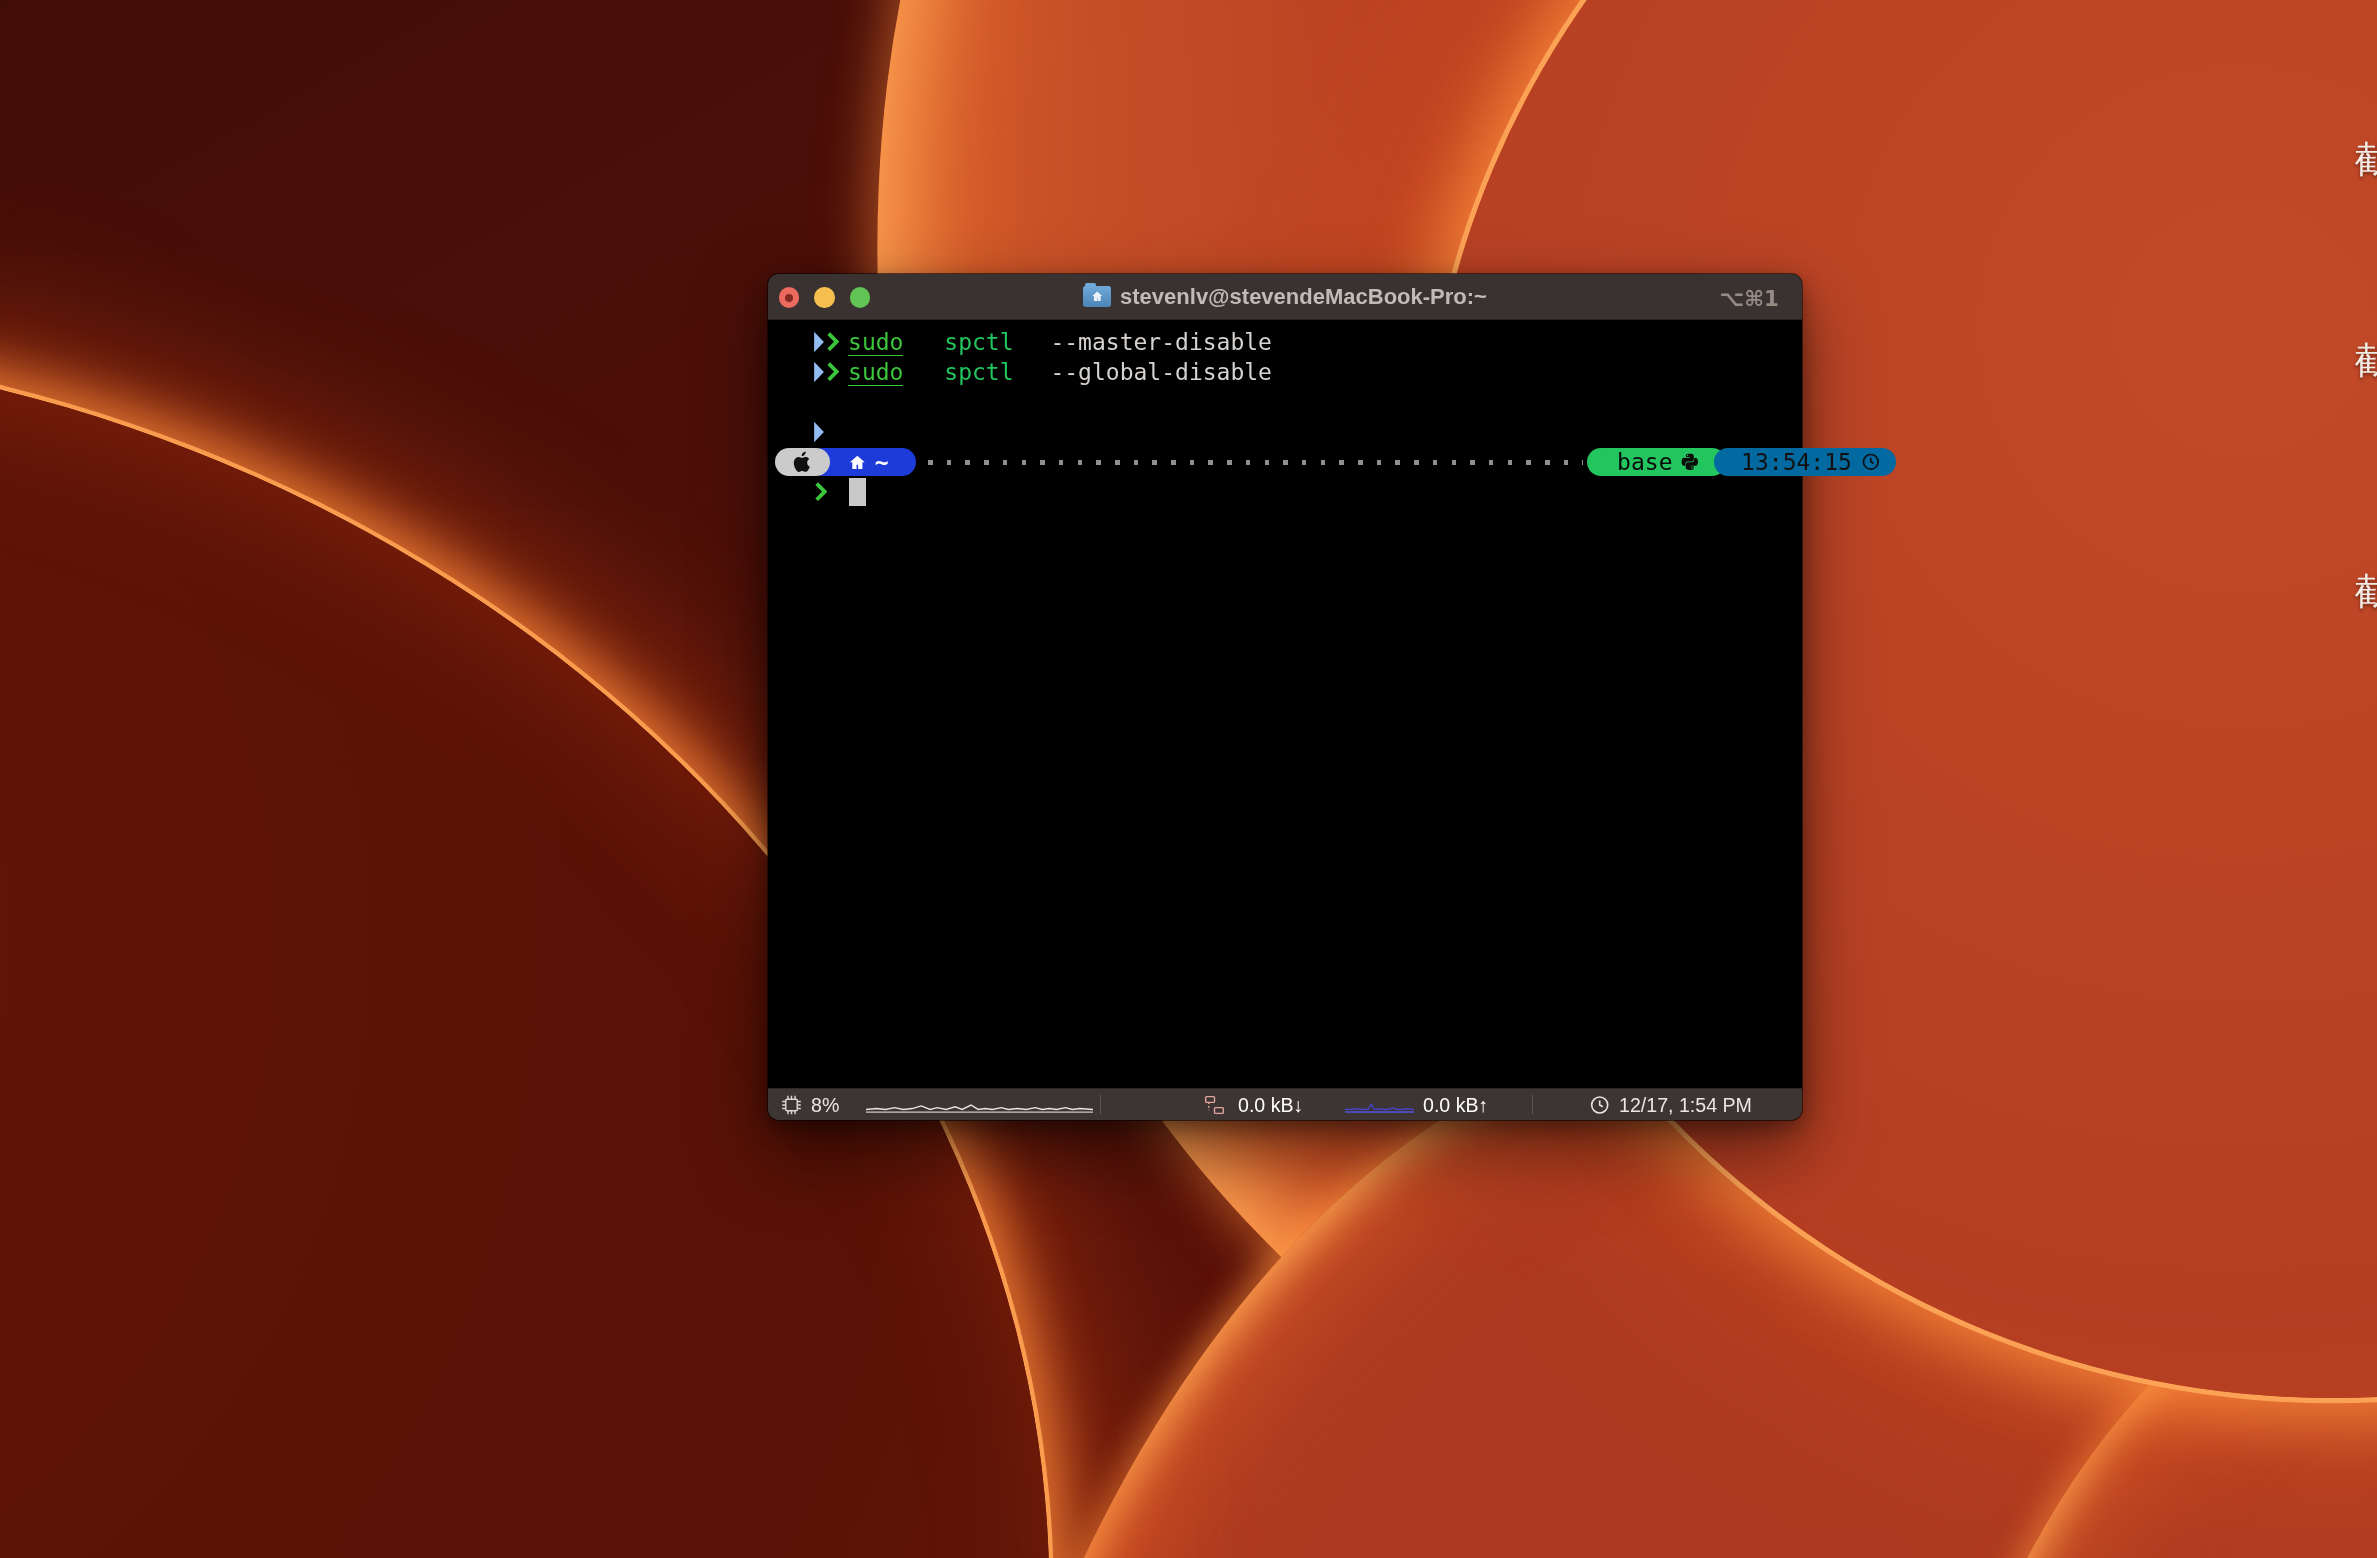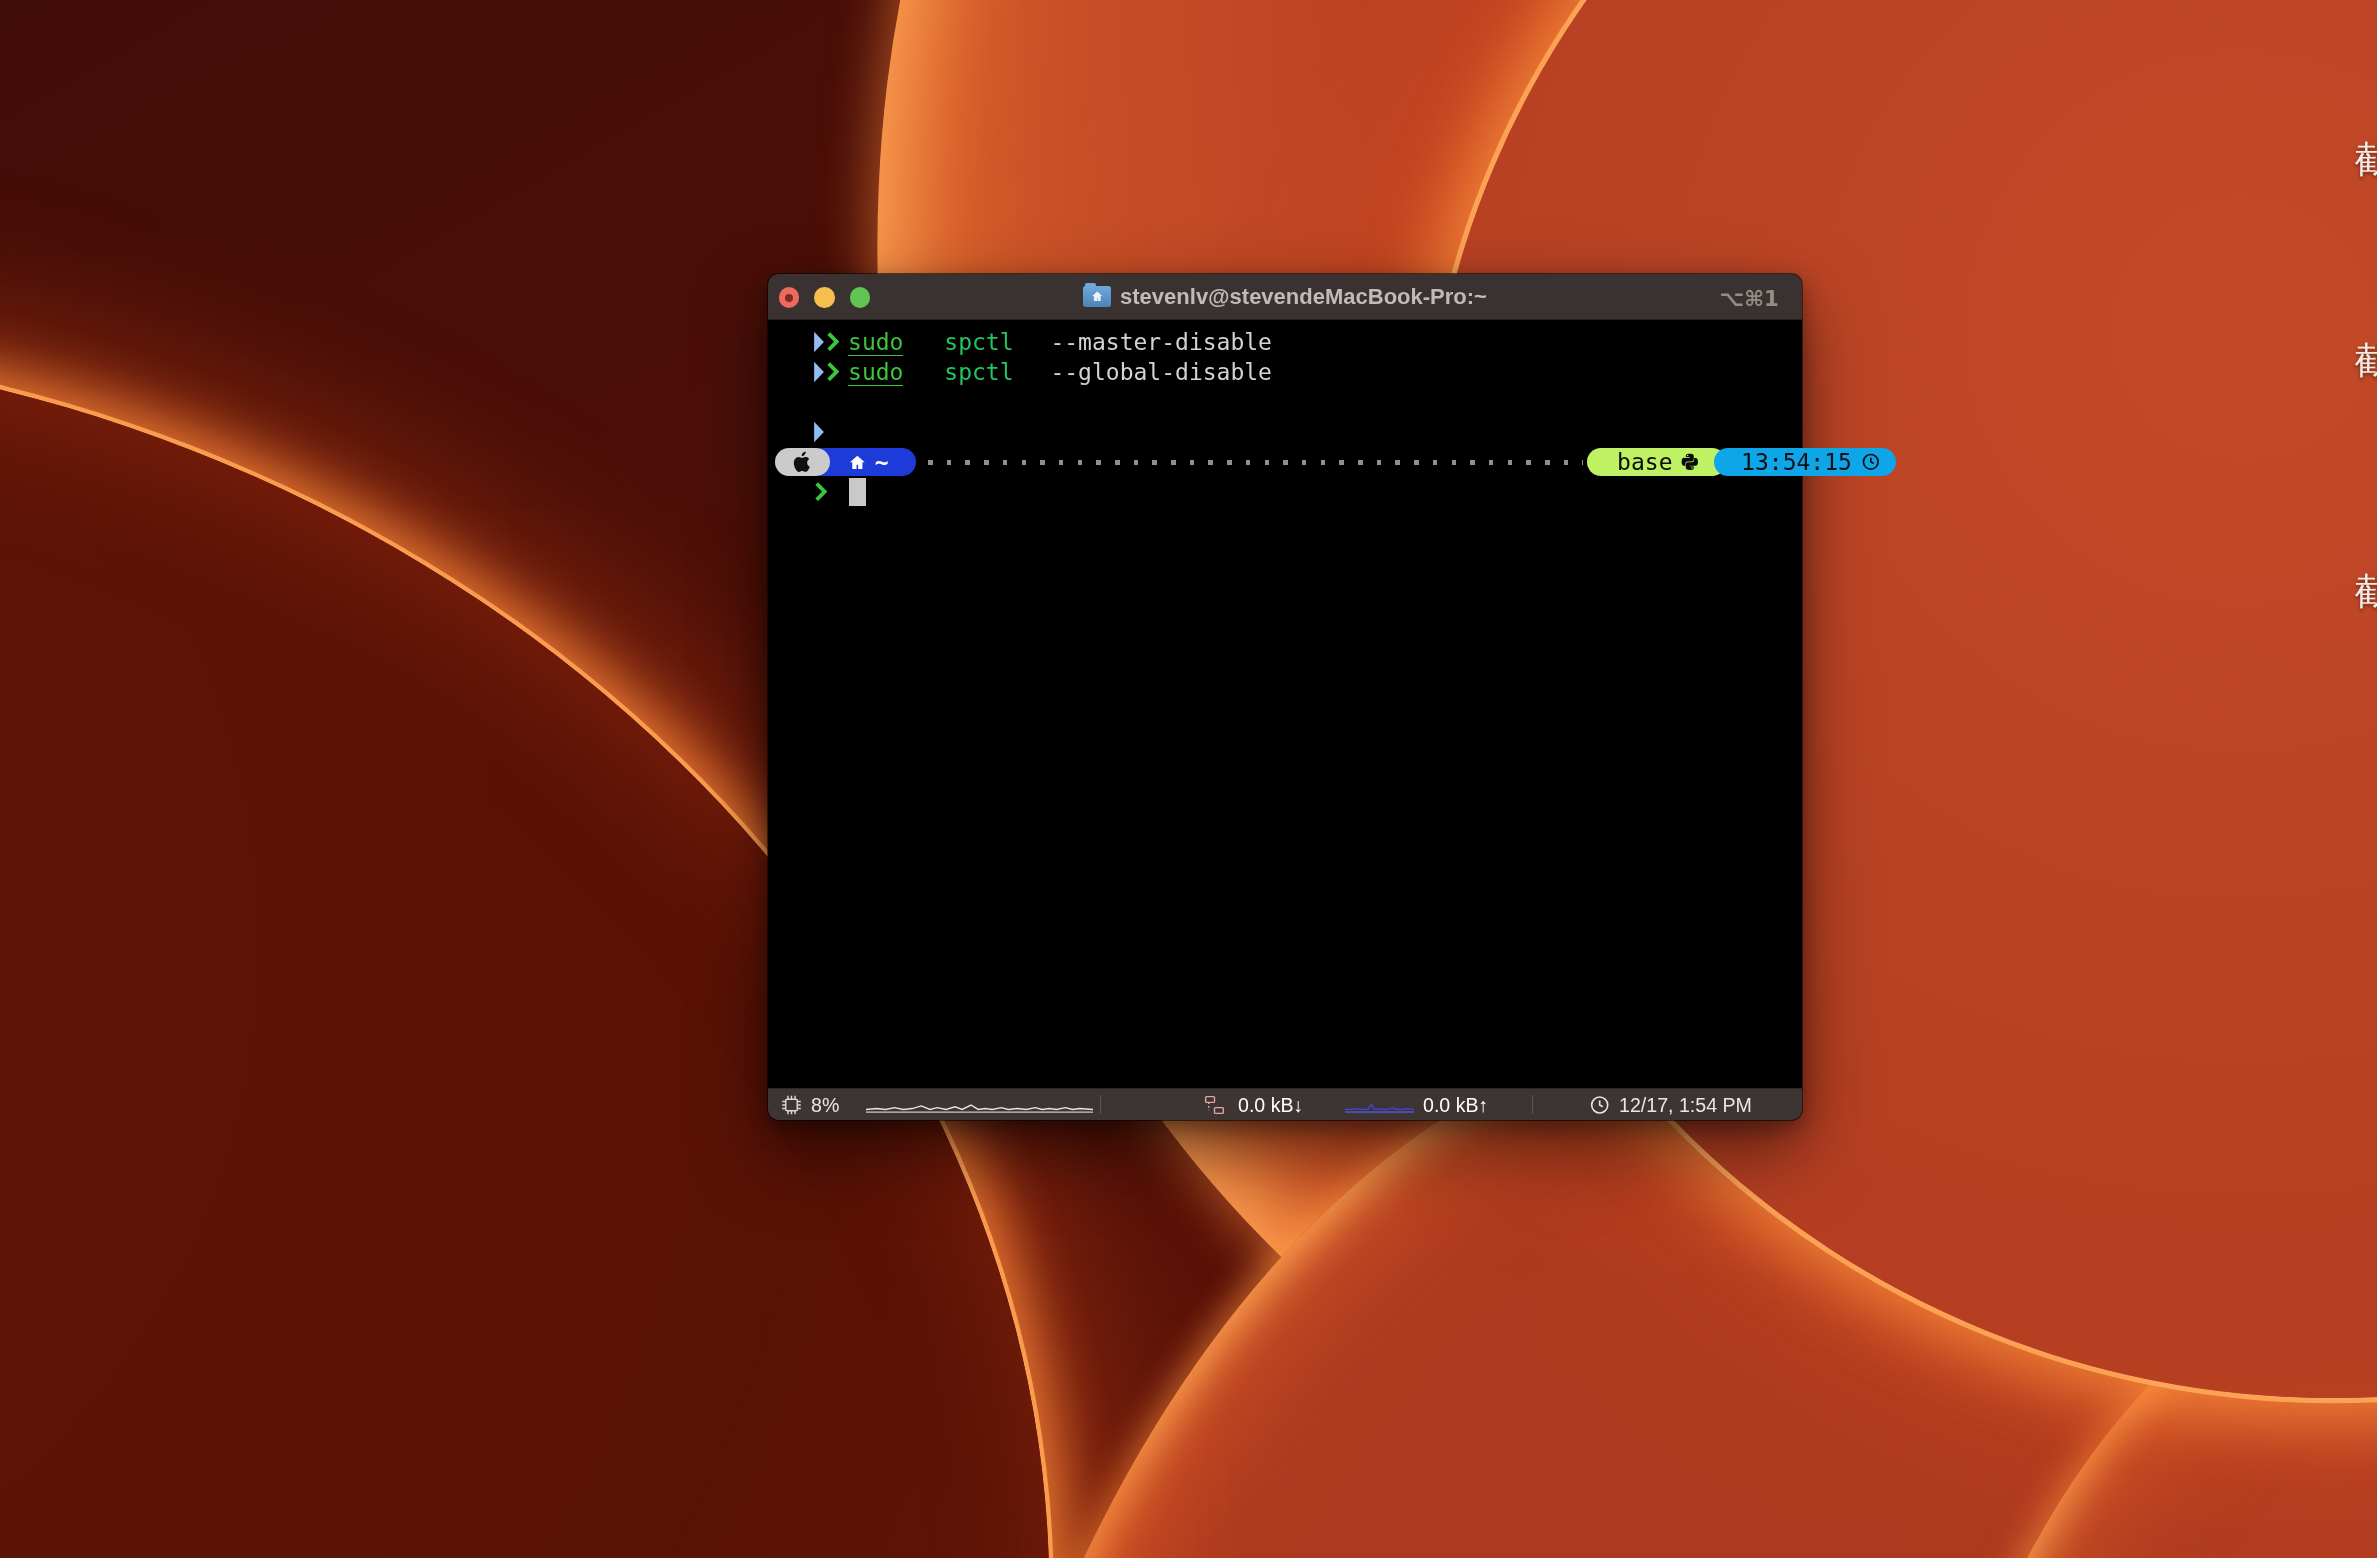--- a/index.html
+++ b/index.html
@@ -72,22 +72,22 @@
   .outtext { padding-left:2.7px; }
 
   
   .bar-line { position:relative; height:30px; width:1138px; }
   .seg { position:absolute; top:0.9px; height:28.5px; border-radius:14.2px; display:flex; align-items:center; }
   .seg-apple { left:0; width:55px; background:#cbcbcb; z-index:3; padding-left:16px; }
   .seg-home { left:34px; width:107px; background:#1c3bd8; z-index:2; padding-left:39px; gap:8px;
               color:#fff; font-weight:bold; }
   .dot-leader { position:absolute; left:153px; width:655px; top:13.4px; height:4.5px;
                 background:repeating-linear-gradient(90deg,#8f8f8f 0 4.5px,transparent 4.5px 18.7px); }
-  .seg-base { left:812px; width:139px; background:#bef264; z-index:2; padding-left:30px; gap:8px; color:#0a0a0a; }
-  .seg-time { left:939px; width:182px; background:#0ea5e9; z-index:3; padding-left:27px; gap:9px; color:#111; }
+  .seg-base { left:812px; width:139px; background:#22c55e; z-index:2; padding-left:30px; gap:8px; color:#0a0a0a; }
+  .seg-time { left:939px; width:182px; background:#0369a1; z-index:3; padding-left:27px; gap:9px; color:#111; }
   .cursor { width:17px; height:28px; background:#c9c9c9; margin-left:12.5px; }
 
   
   .statusbar { position:absolute; left:0; right:0; bottom:0; height:32px; background:#3d3533;
                border-radius:0 0 10.7px 10.7px; border-top:0.9px solid #2c2624; font-size:19.6px; color:#eae6e2; }
   .statusbar > * { position:absolute; top:50%; transform:translateY(-50%); }
   .sep { width:0.9px; height:19.6px; background:#6b625c; opacity:.7; }
   .pink { color:#ffffff; }
 
   svg { display:block; }

